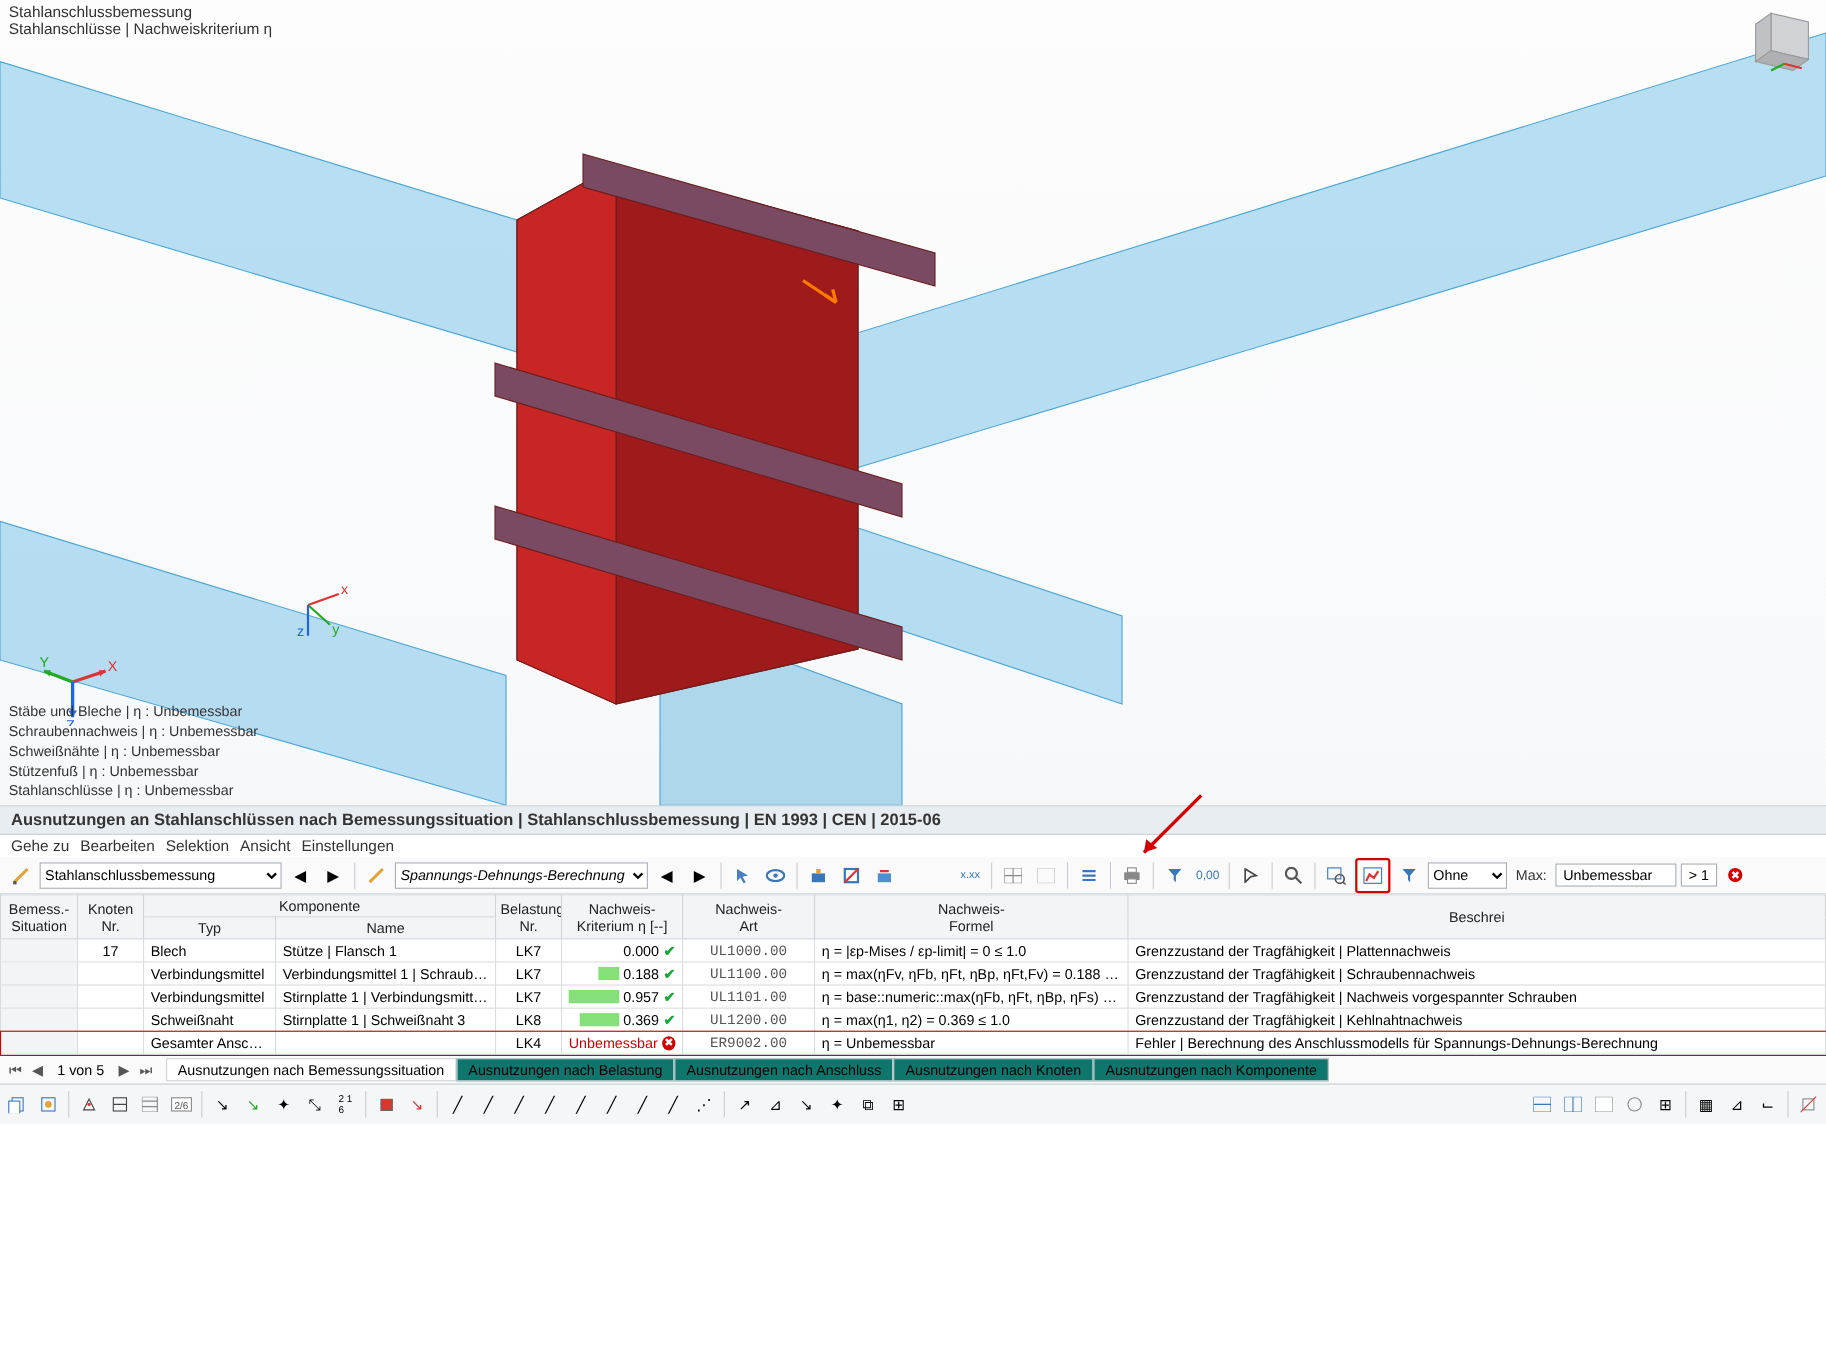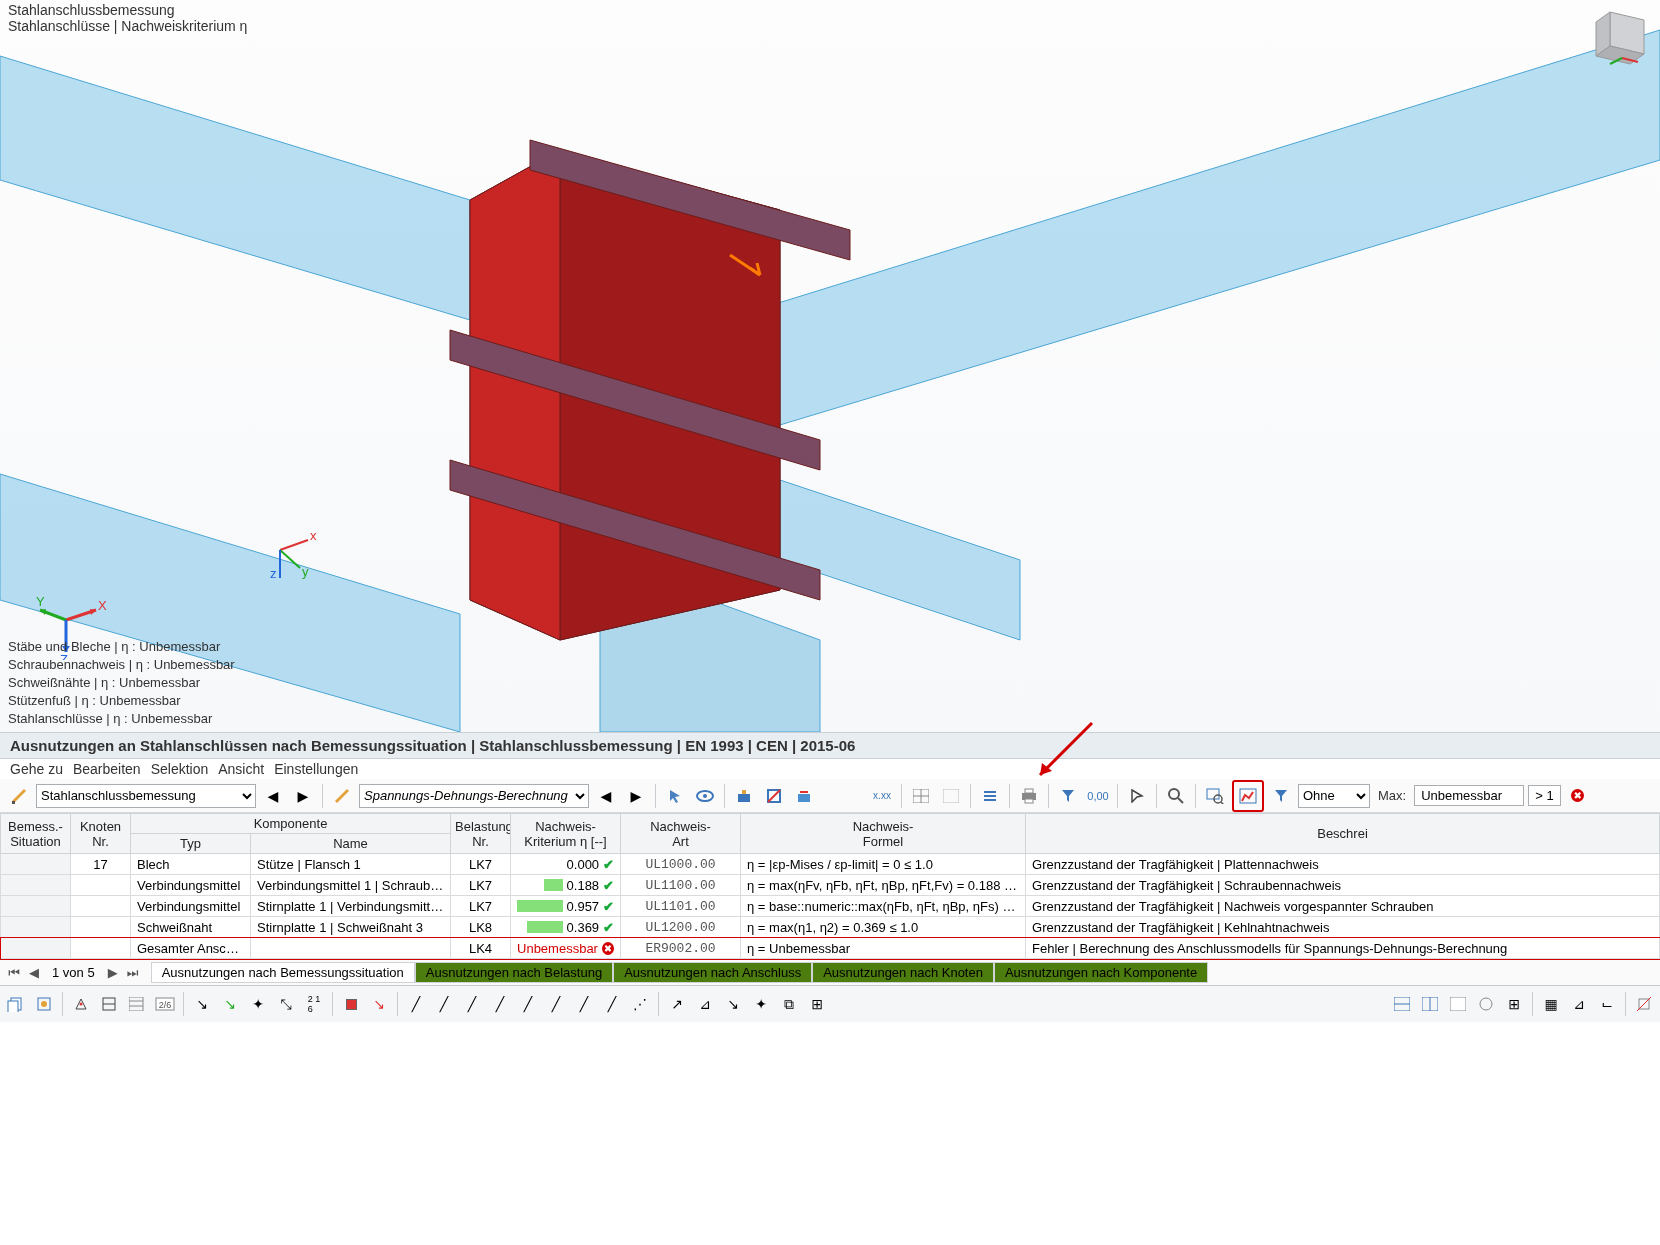--- a/index.html
+++ b/index.html
@@ -33,21 +33,21 @@
   .col-sit{width:70px;} .col-knoten{width:60px;} .col-typ{width:120px;} .col-komp{width:200px;} .col-bel{width:60px;} .col-krit{width:110px;} .col-art{width:120px;} .col-formel{width:285px;} .col-beschr{width:auto;}
   td.center{text-align:center;} td.right{text-align:right;}
   .krit-cell { display:flex; align-items:center; justify-content:flex-end; gap:4px; }
   .bar { height:12px; background:#86e07a; display:inline-block; }
   .check-ok { color:#17a838; font-weight:bold; }
   .check-fail { color:#fff; background:#d40000; border-radius:50%; width:13px; height:13px; display:inline-flex; align-items:center; justify-content:center; font-size:10px; }
   .row-error { outline:1px solid #d40000; }
   .row-error td:nth-child(6){ color:#d40000; font-weight:500; }
   .art { font-family: "Courier New", monospace; font-size:13px; color:#555; }
   .pager { display:flex; align-items:center; gap:4px; padding:2px 6px; font-size:13px; border-top:1px solid #d0d3d7; background:#fafafa; height:26px; }
-  .pager .tab { padding:2px 10px; border:1px solid #cfd2d6; background:#4d7c0f; font-size:13px; cursor:default; }
+  .pager .tab { padding:2px 10px; border:1px solid #cfd2d6; background:#0f766e; font-size:13px; cursor:default; }
   .pager .tab.active { background:#fff; }
   .pager-btn { width:16px; text-align:center; color:#555; }
   .bottom-tb { display:flex; align-items:center; gap:4px; padding:18px 4px; height:30px; border-top:1px solid #c8ccd0; background:#f5f6f8; }
   .bottom-tb .icon { width:24px; height:22px; display:flex; align-items:center; justify-content:center; font-size:14px; }
   .color-chip{width:11px;height:11px;display:inline-block;border:1px solid #666;}
   .ohne { width:72px; }
   .nav-cube { position:absolute; right:6px; top:6px; width:62px; height:62px; }
 </style>
 </head>
 <body>

